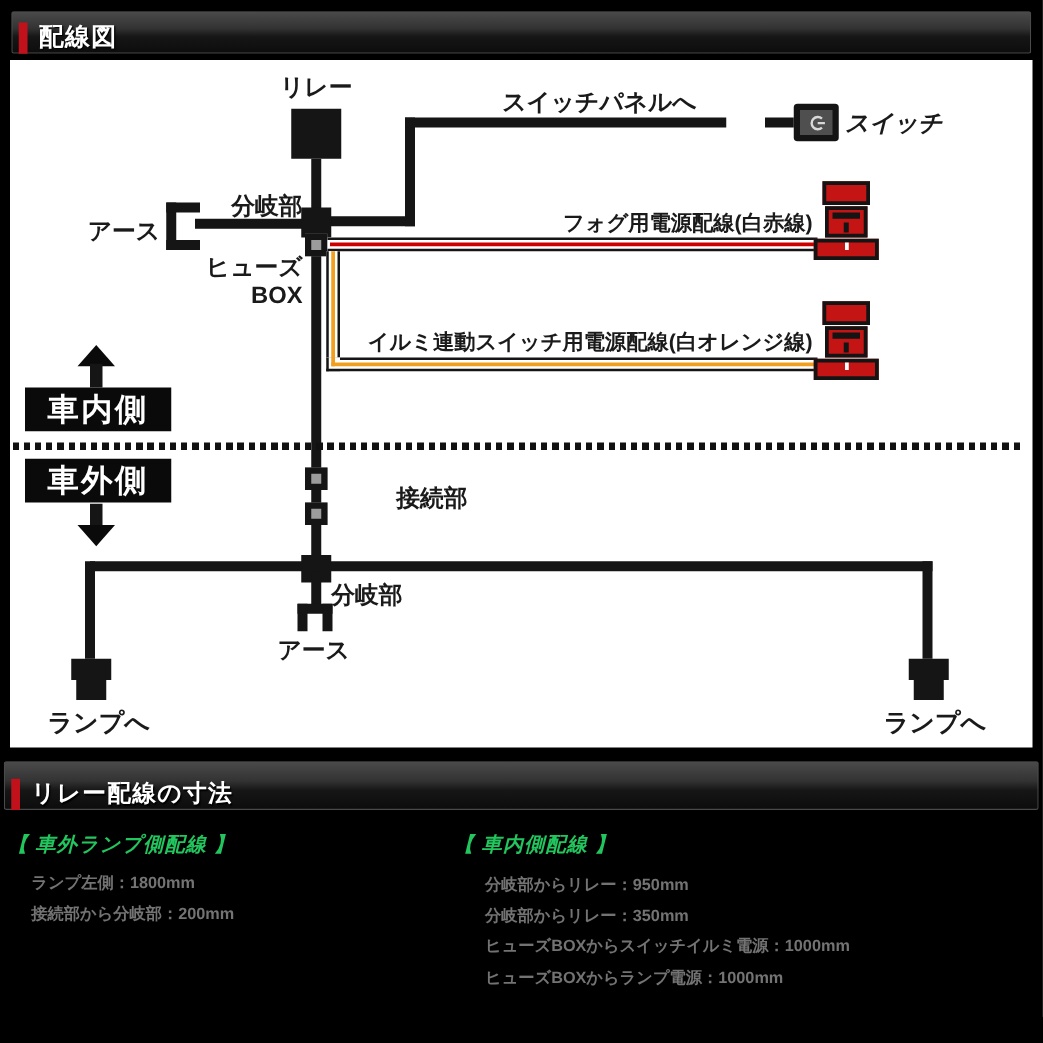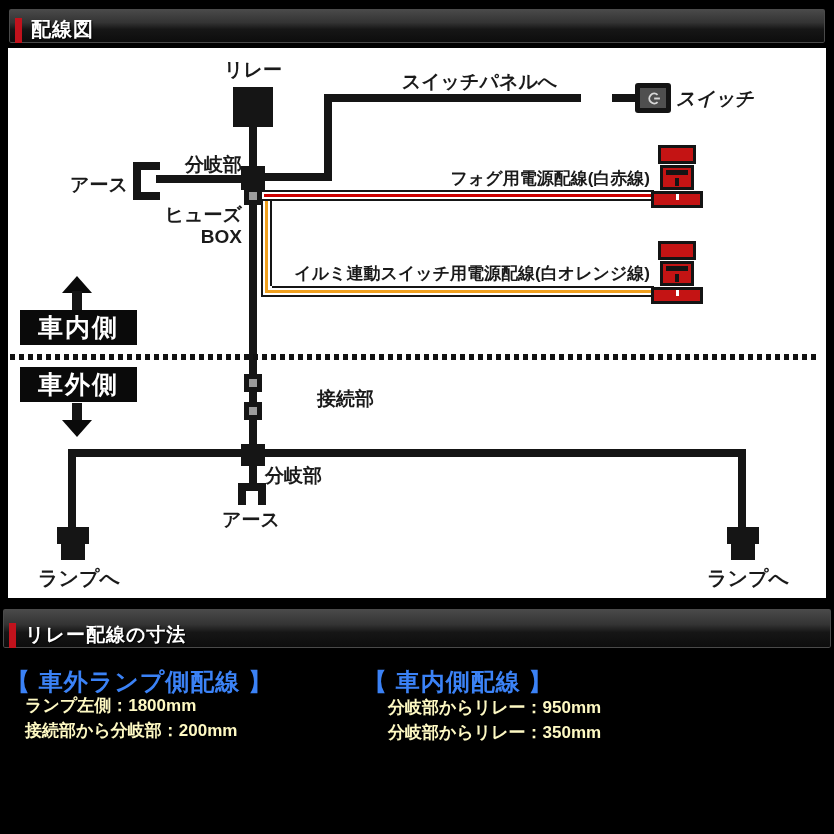--- a/index.html
+++ b/index.html
@@ -50,22 +50,22 @@
   .side-box { position:absolute; left:12px; width:117px; height:35px; background:#0a0a0a; color:#fff;
               font-size:25px; font-weight:bold; display:flex; align-items:center; justify-content:center;
               letter-spacing:2px; }
   .tri-up   { position:absolute; width:0; height:0; border-left:15px solid transparent; border-right:15px solid transparent; border-bottom:17px solid #0a0a0a; }
   .tri-down { position:absolute; width:0; height:0; border-left:15px solid transparent; border-right:15px solid transparent; border-top:17px solid #0a0a0a; }
 
   #dotline { position:absolute; left:2px; top:306px; width:806px; height:6px;
              background:repeating-linear-gradient(90deg,#111 0 5px,transparent 5px 9px); }
 
   
-  .dim-heading { position:absolute; color:#3b82f6; font-weight:bold; font-size:24px; white-space:nowrap; letter-spacing:1px; }
-  .dim-list { position:absolute; color:#fef9c3; font-weight:bold; font-size:17px; line-height:24.5px; white-space:nowrap; }
+  .dim-heading { position:absolute; color:#22c55e; font-weight:bold; font-size:16px; white-space:nowrap; letter-spacing:1px;font-style:italic; }
+  .dim-list { position:absolute; color:#737373; font-weight:bold; font-size:13px; line-height:24.5px; white-space:nowrap; }
 </style>
 </head>
 <body>
 
 <div id="screen">
 
   <div class="bar" style="left:8px; top:8px; width:818px; height:36px;">
     <span class="bar-accent"></span>
     <span class="bar-title">配線図</span>
   </div>
@@ -170,15 +170,17 @@
   <div class="dim-heading" style="left:6px; top:666px;">【 車外ランプ側配線 】</div>
   <div class="dim-list" style="left:25px; top:694px;">
     <div>ランプ左側：1800mm</div>
     <div>接続部から分岐部：200mm</div>
   </div>
 
   <div class="dim-heading" style="left:363px; top:666px;">【 車内側配線 】</div>
   <div class="dim-list" style="left:388px; top:696px;">
     <div>分岐部からリレー：950mm</div>
     <div>分岐部からリレー：350mm</div>
+    <div>ヒューズBOXからスイッチイルミ電源：1000mm</div>
+    <div>ヒューズBOXからランプ電源：1000mm</div>
   </div>
 
 </div>
 
 </body></html>

